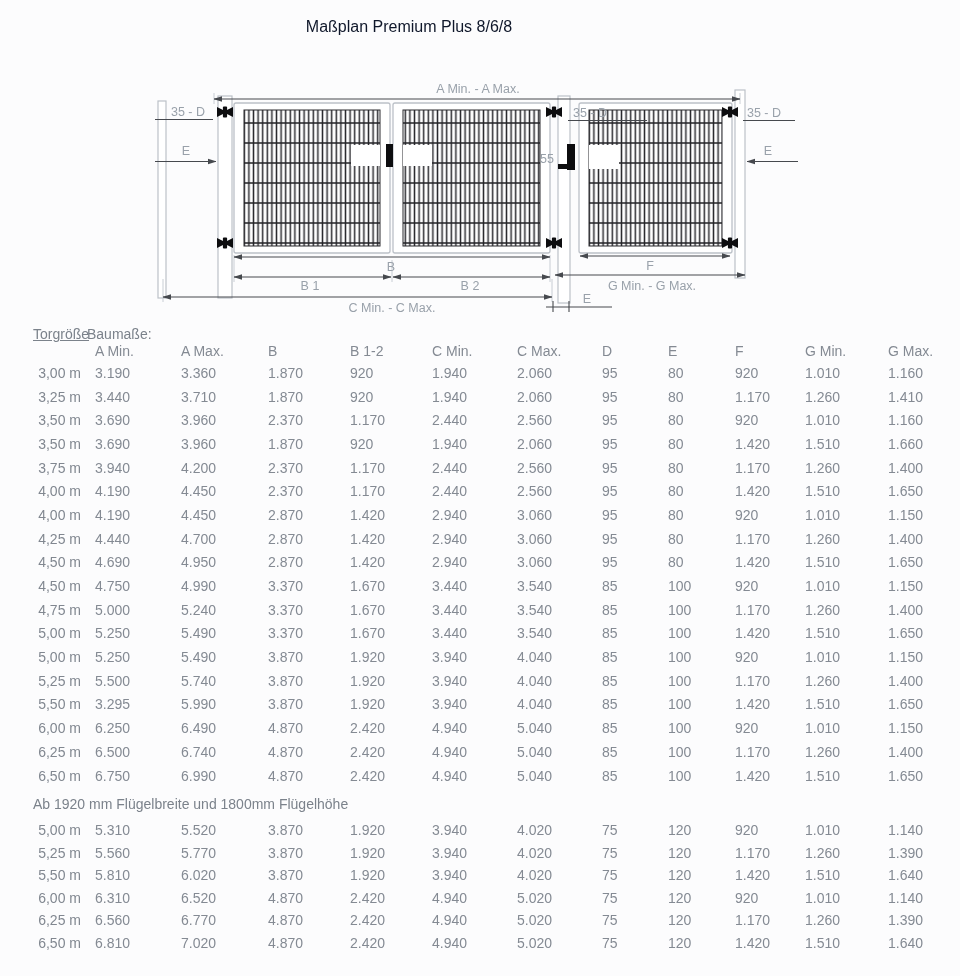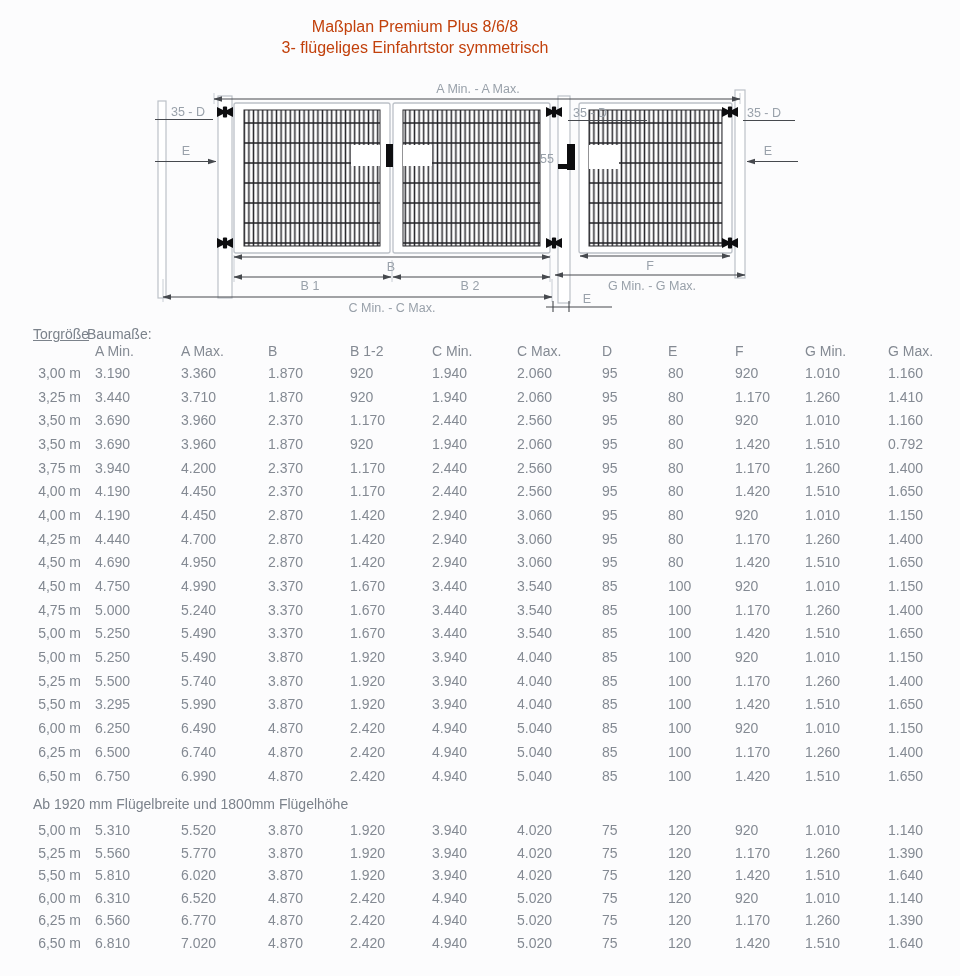--- a/index.html
+++ b/index.html
@@ -2,22 +2,22 @@
 <html><head>
 <meta charset="utf-8">
 <style>
   html,body{margin:0;padding:0;}
   body{
     width:960px;height:976px;position:relative;overflow:hidden;
     background:#fcfcfd;
     font-family:"Liberation Sans",sans-serif;
     color:#828890;
   }
-  .titles{position:absolute;top:16px;left:12px;width:806px;text-align:center;
-    color:#c2410c;font-size:16px;line-height:21px;}
+  .titles{position:absolute;top:16px;left:6px;width:806px;text-align:center;
+    color:#0f172a;font-size:16px;line-height:21px;}
   .drawing{position:absolute;left:150px;top:76px;}
   svg text{font-family:"Liberation Sans",sans-serif;}
   .hdr1{position:absolute;top:326px;left:0;width:960px;height:16px;font-size:14px;color:#7b828b;}
   .hdr1 .torg{position:absolute;left:33px;text-decoration:underline;}
   .hdr1 .baum{position:absolute;left:87px;}
   .tgrid{display:grid;grid-template-columns:95px 86px 87px 82px 82px 85px 85px 66px 67px 70px 83px 72px;width:867px;}
   .hdr2{position:absolute;top:343px;left:0;font-size:14px;color:#7b828b;}
   .rows{position:absolute;left:0;width:960px;}
   #rows1{top:361px;}
   #rows2{top:819px;}
@@ -25,21 +25,20 @@
   #rows2 .trow{height:22.5px;}
   .cell{font-size:14px;color:#848a93;white-space:nowrap;}
   .cell.size{text-align:right;padding-right:14px;color:#818790;padding-left:8px;}
   .note{position:absolute;top:796px;left:33px;font-size:14px;color:#7b828b;}
 </style>
 </head>
 <body>
 
 <div class="titles">
   <div>Maßplan Premium Plus 8/6/8</div>
-  <div>3- flügeliges Einfahrtstor symmetrisch</div>
 </div>
 
 <svg class="drawing" width="650" height="250" viewBox="0 0 650 250">
   <defs>
     <pattern id="bars" width="4.6" height="8" patternUnits="userSpaceOnUse">
       <rect width="4.6" height="8" fill="#ffffff"></rect>
       <rect x="1.55" width="1.5" height="8" fill="#2b2b2f"></rect>
     </pattern>
     <marker id="ar" viewBox="0 0 10 10" refX="9.5" refY="5" markerWidth="8" markerHeight="8" orient="auto-start-reverse">
       <path d="M0,1.8 L10,5 L0,8.2 Z" fill="#46494e"></path>
@@ -220,21 +219,21 @@
       <div class="cell">3.690</div>
       <div class="cell">3.960</div>
       <div class="cell">1.870</div>
       <div class="cell">920</div>
       <div class="cell">1.940</div>
       <div class="cell">2.060</div>
       <div class="cell">95</div>
       <div class="cell">80</div>
       <div class="cell">1.420</div>
       <div class="cell">1.510</div>
-      <div class="cell">0.792</div>
+      <div class="cell">1.660</div>
     </div>
     <div class="trow tgrid">
       <div class="cell size">3,75 m</div>
       <div class="cell">3.940</div>
       <div class="cell">4.200</div>
       <div class="cell">2.370</div>
       <div class="cell">1.170</div>
       <div class="cell">2.440</div>
       <div class="cell">2.560</div>
       <div class="cell">95</div>

